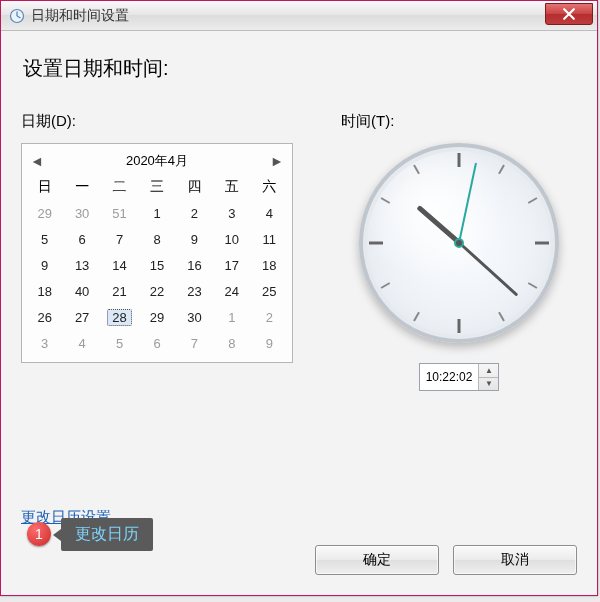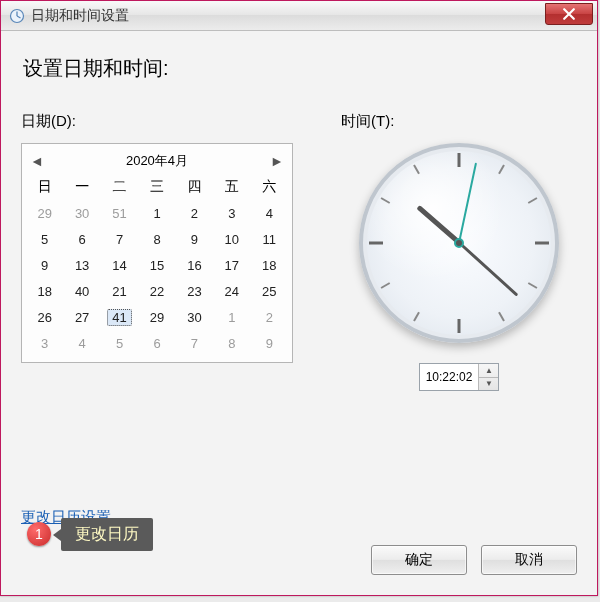--- a/index.html
+++ b/index.html
@@ -177,21 +177,21 @@
     color:#fff;
     display:flex; align-items:center; justify-content:center;
     font-size:14px;
     box-shadow:0 1px 2px rgba(0,0,0,0.4);
     z-index:5;
   }
   .marker-tooltip {
     position:absolute;
     left:60px; bottom:44px;
     background:#5a5a5a;
-    color:#fef9c3;
+    color:#7dd3fc;
     padding:6px 14px;
     font-size:16px;
     border-radius:2px;
     z-index:5;
   }
   .marker-tooltip::before {
     content:"";
     position:absolute;
     left:-8px; top:50%;
     margin-top:-6px;
@@ -199,21 +199,21 @@
     border-right:8px solid #5a5a5a;
     border-left:none;
   }
   
   .button-row {
     position:absolute;
     right:20px; bottom:20px;
     display:flex; gap:14px;
   }
   .btn {
-    width:96px; height:30px;
+    width:124px; height:30px;
     border:1px solid #8d8d8d;
     border-radius:3px;
     background:linear-gradient(to bottom,#fafafa 0%,#ececec 48%,#dfdfdf 50%,#efefef 100%);
     display:flex; align-items:center; justify-content:center;
     font-size:14px;
     box-shadow:0 0 0 1px rgba(255,255,255,0.6) inset;
   }
 </style>
 </head>
 <body>
@@ -280,21 +280,21 @@
               <div class="cal-cell cur">18</div>
               <div class="cal-cell cur">40</div>
               <div class="cal-cell cur">21</div>
               <div class="cal-cell cur">22</div>
               <div class="cal-cell cur">23</div>
               <div class="cal-cell cur">24</div>
               <div class="cal-cell cur">25</div>
               <div class="cal-cell cur">26</div>
               <div class="cal-cell cur">27</div>
               <div class="cal-cell cur sel">
-                <span>41</span>
+                <span>28</span>
               </div>
               <div class="cal-cell cur">29</div>
               <div class="cal-cell cur">30</div>
               <div class="cal-cell other">1</div>
               <div class="cal-cell other">2</div>
               <div class="cal-cell other">3</div>
               <div class="cal-cell other">4</div>
               <div class="cal-cell other">5</div>
               <div class="cal-cell other">6</div>
               <div class="cal-cell other">7</div>

